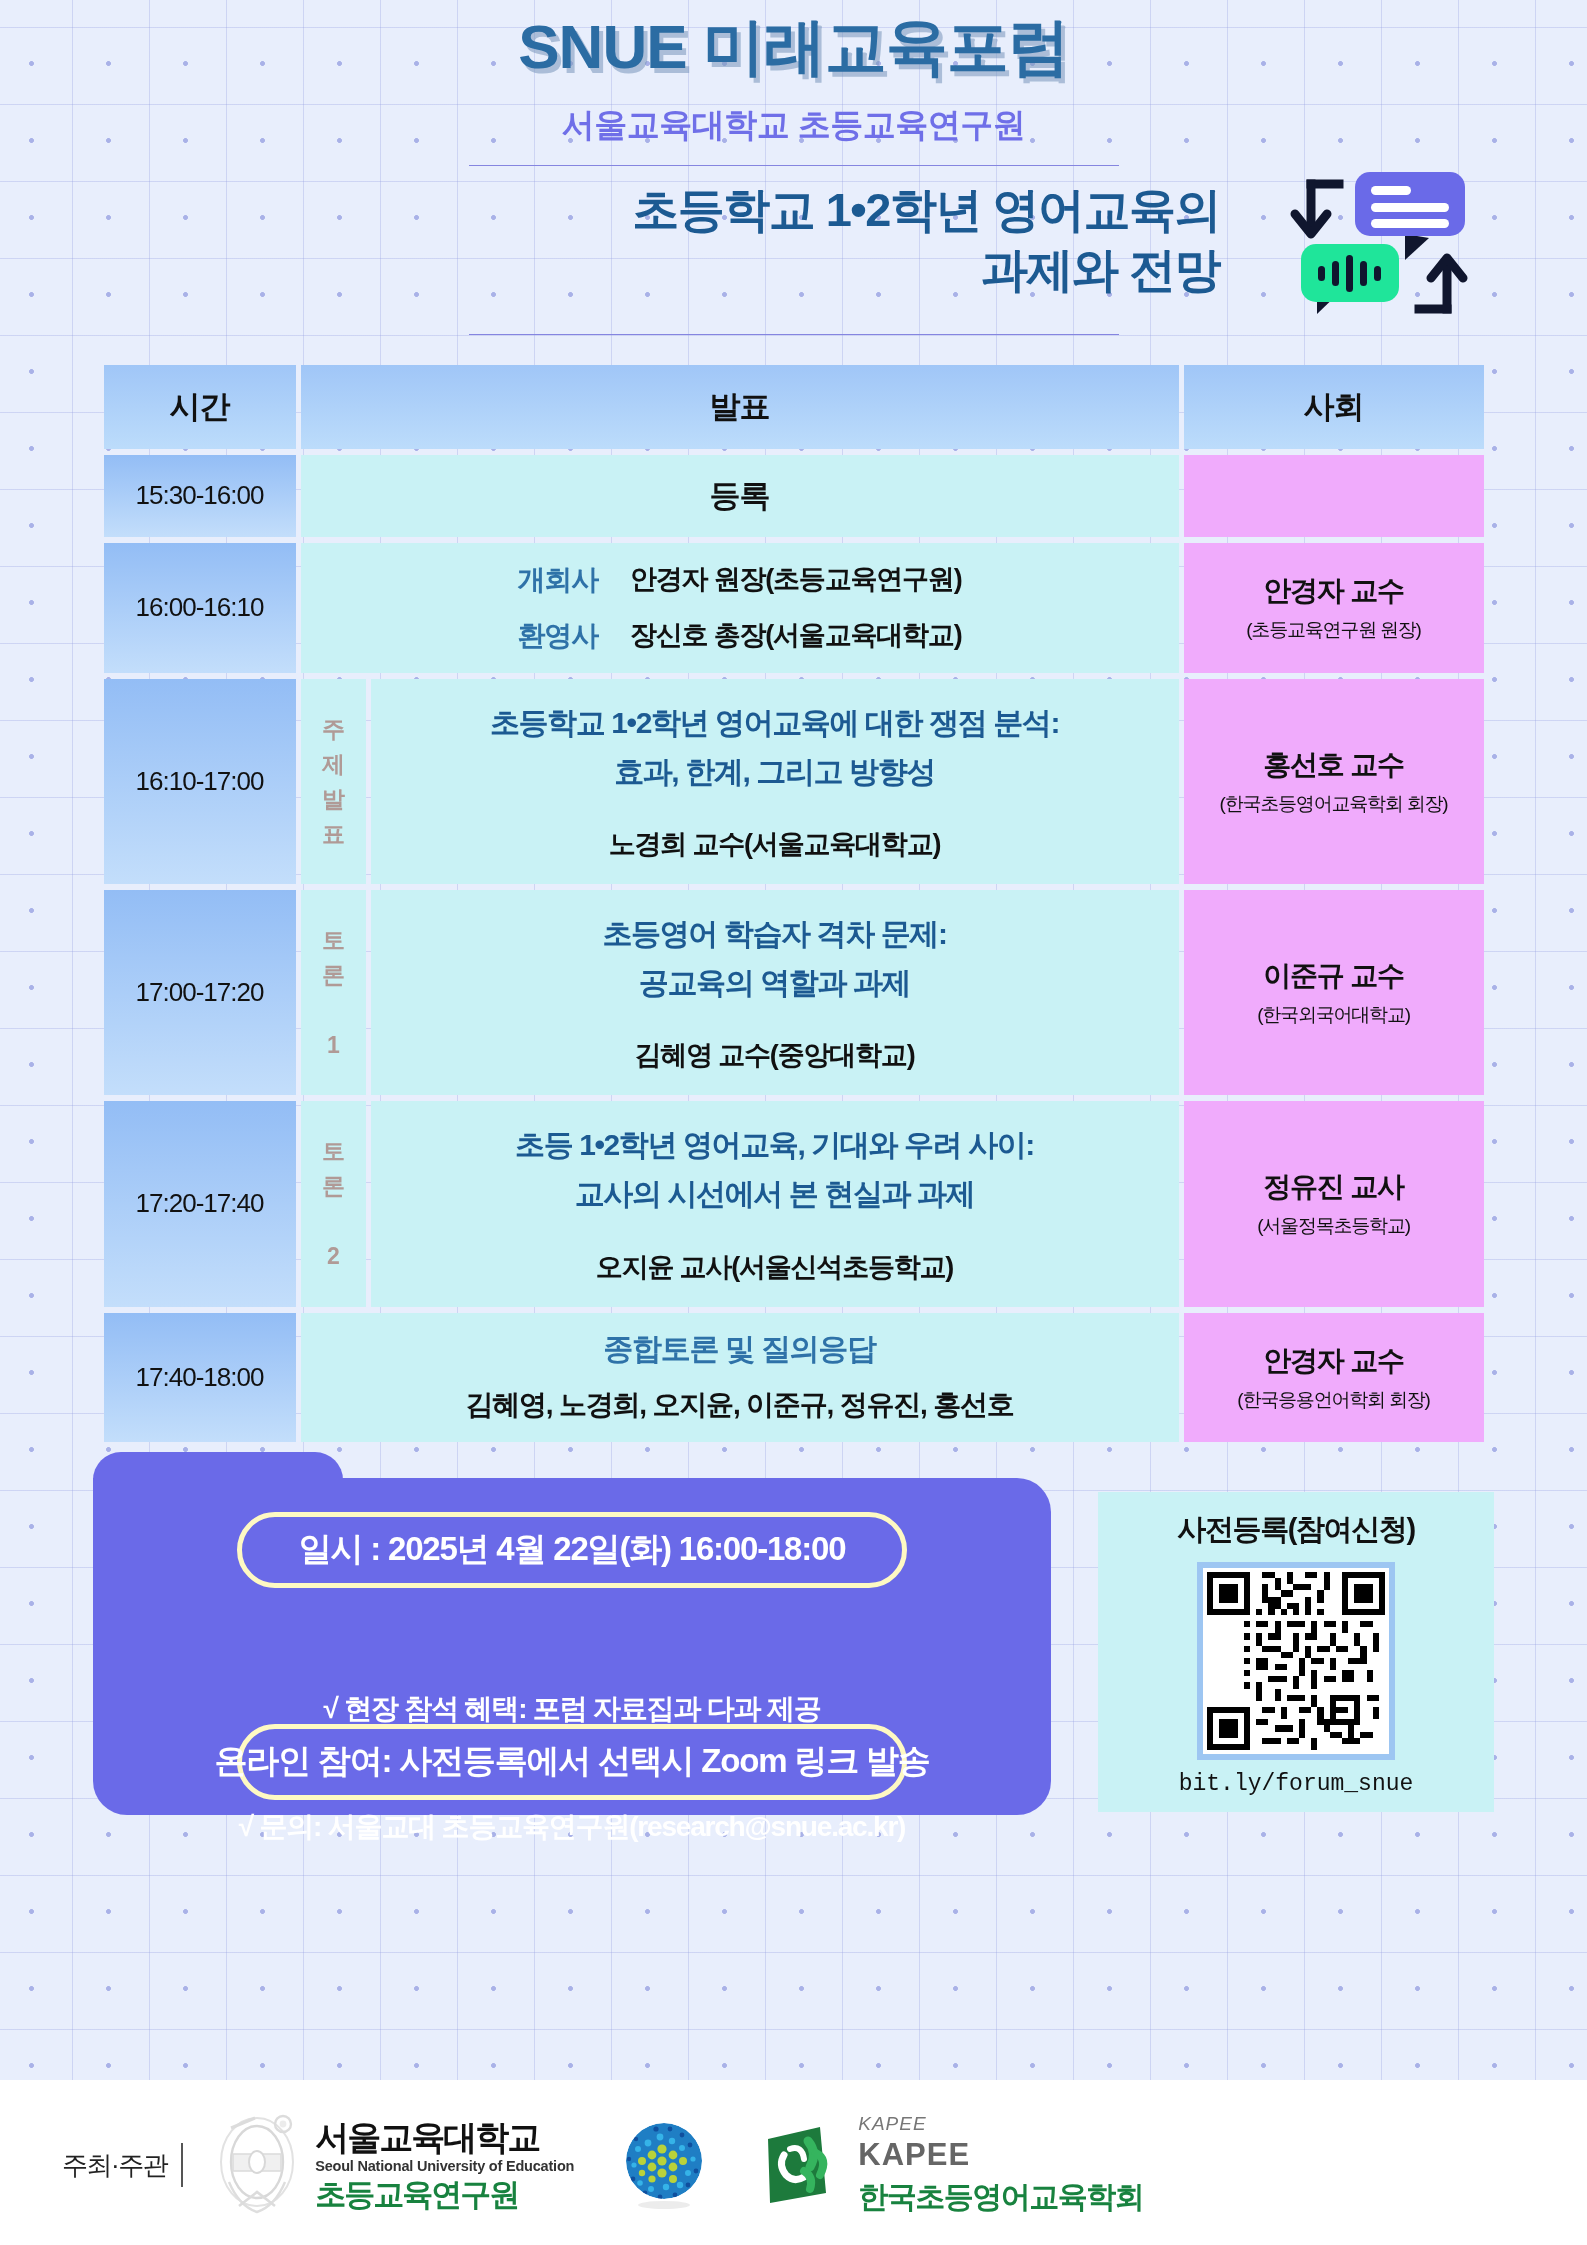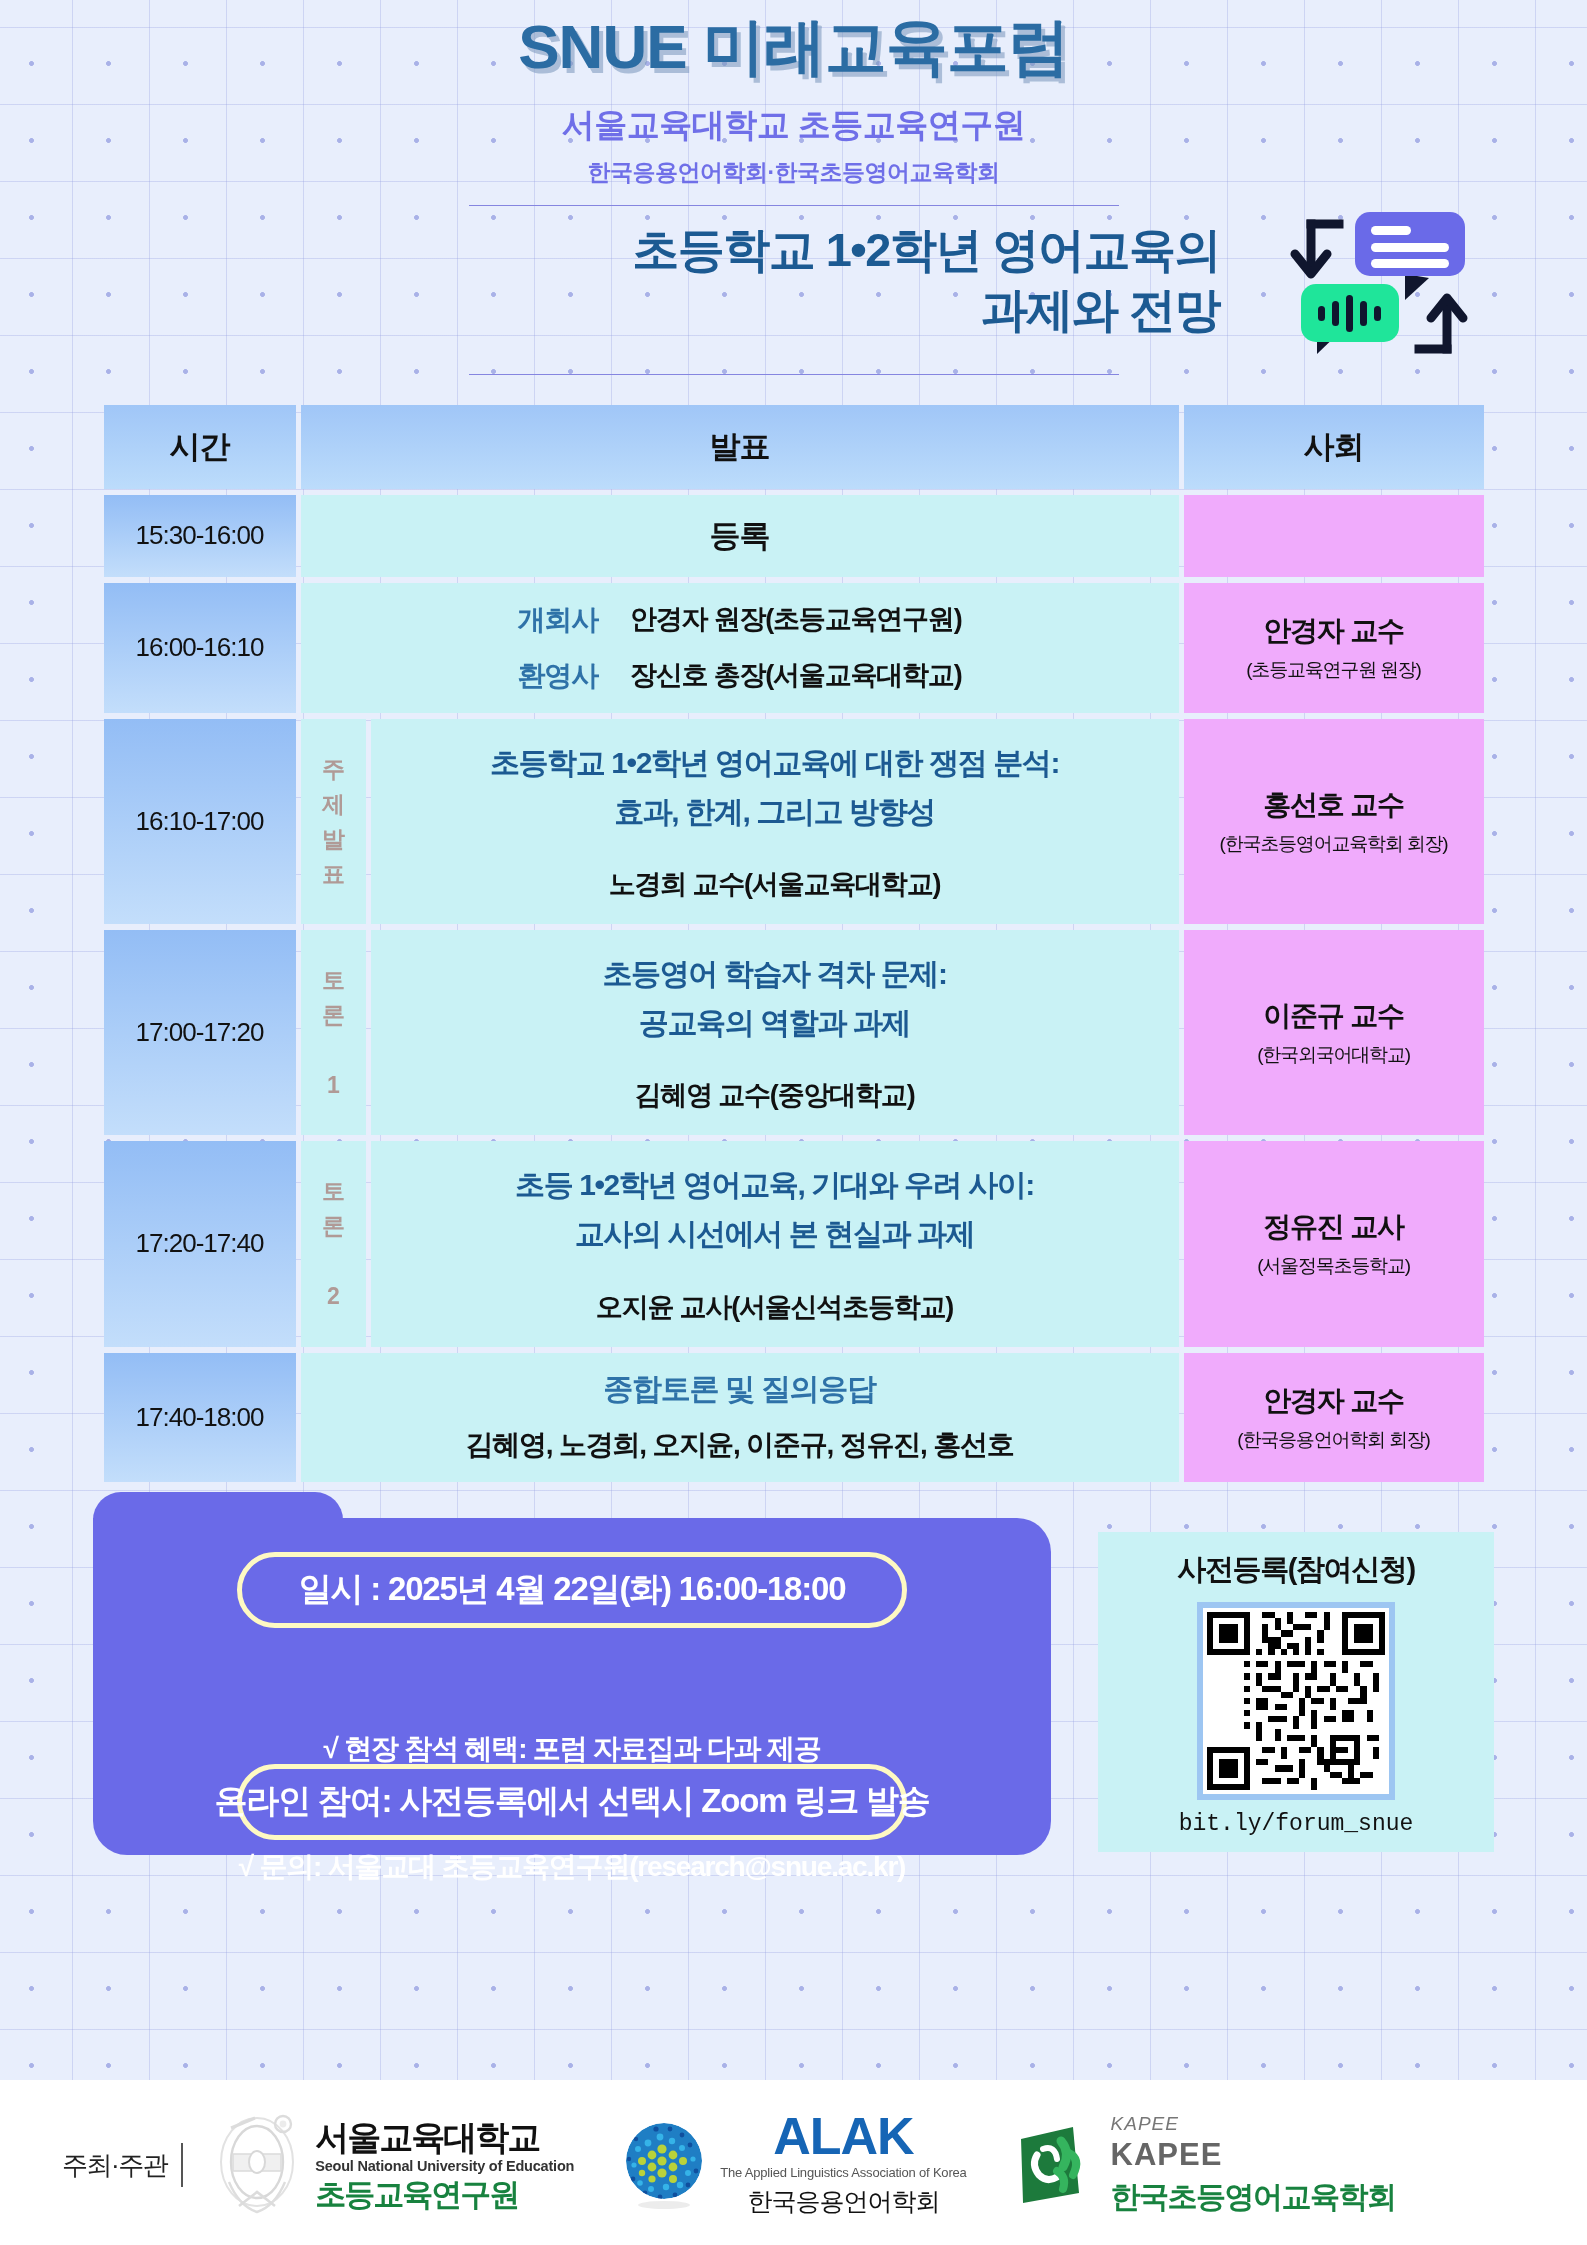--- a/index.html
+++ b/index.html
@@ -237,21 +237,20 @@
 
 <div id="bg-grid"></div>
 <div id="bg-dots"></div>
 <div id="bg-white"></div>
 
 <div class="wrap">
 
   <div id="header">
     <div id="brand-title">SNUE 미래교육포럼</div>
     <div id="host-line">서울교육대학교 초등교육연구원</div>
-    <div id="assoc-line">한국응용언어학회·한국초등영어교육학회</div>
     <div id="hr-top"></div>
 
     <div id="title-row">
       <div id="forum-title">
         <div>초등학교 1•2학년 영어교육의</div>
         <div>과제와 전망</div>
       </div>
 
       <svg id="translate-icon" viewBox="0 0 210 160">
 
@@ -589,25 +588,20 @@
           <circle cx="57" cy="78" r="2.4"></circle>
             <circle cx="42" cy="80" r="2.4"></circle>
           <circle cx="27" cy="76" r="2.4"></circle>
             <circle cx="15" cy="62" r="2.4"></circle>
           <circle cx="11" cy="42" r="2.2"></circle>
             <circle cx="18" cy="22" r="2.2"></circle>
         </g>
       </g>
       <ellipse cx="46" cy="88" rx="26" ry="4" fill="#ececec"></ellipse>
     </svg>
-    <div id="alak-text">
-      <div id="alak-main">ALAK</div>
-      <div id="alak-en">The Applied Linguistics Association of Korea</div>
-      <div id="alak-ko">한국응용언어학회</div>
-    </div>
   </div>
 
   <div class="logo" id="logo-kapee">
     <svg width="92" height="92" viewBox="0 0 92 92">
       <path d="M8 20 L60 8 L66 74 L10 84 Z" fill="#1d7a3c"></path>
       <path d="M24 36 Q18 46 26 56 Q34 64 44 58" fill="none" stroke="#fff" stroke-width="7" stroke-linecap="round"></path>
       <path d="M30 30 Q42 26 44 40" fill="none" stroke="#fff" stroke-width="6" stroke-linecap="round"></path>
       <path d="M48 22 Q58 34 50 48" fill="none" stroke="#35b45e" stroke-width="9" stroke-linecap="round"></path>
       <path d="M56 34 Q68 40 60 56" fill="none" stroke="#35b45e" stroke-width="8" stroke-linecap="round"></path>
       <path d="M44 52 Q54 58 50 70" fill="none" stroke="#35b45e" stroke-width="8" stroke-linecap="round"></path>

